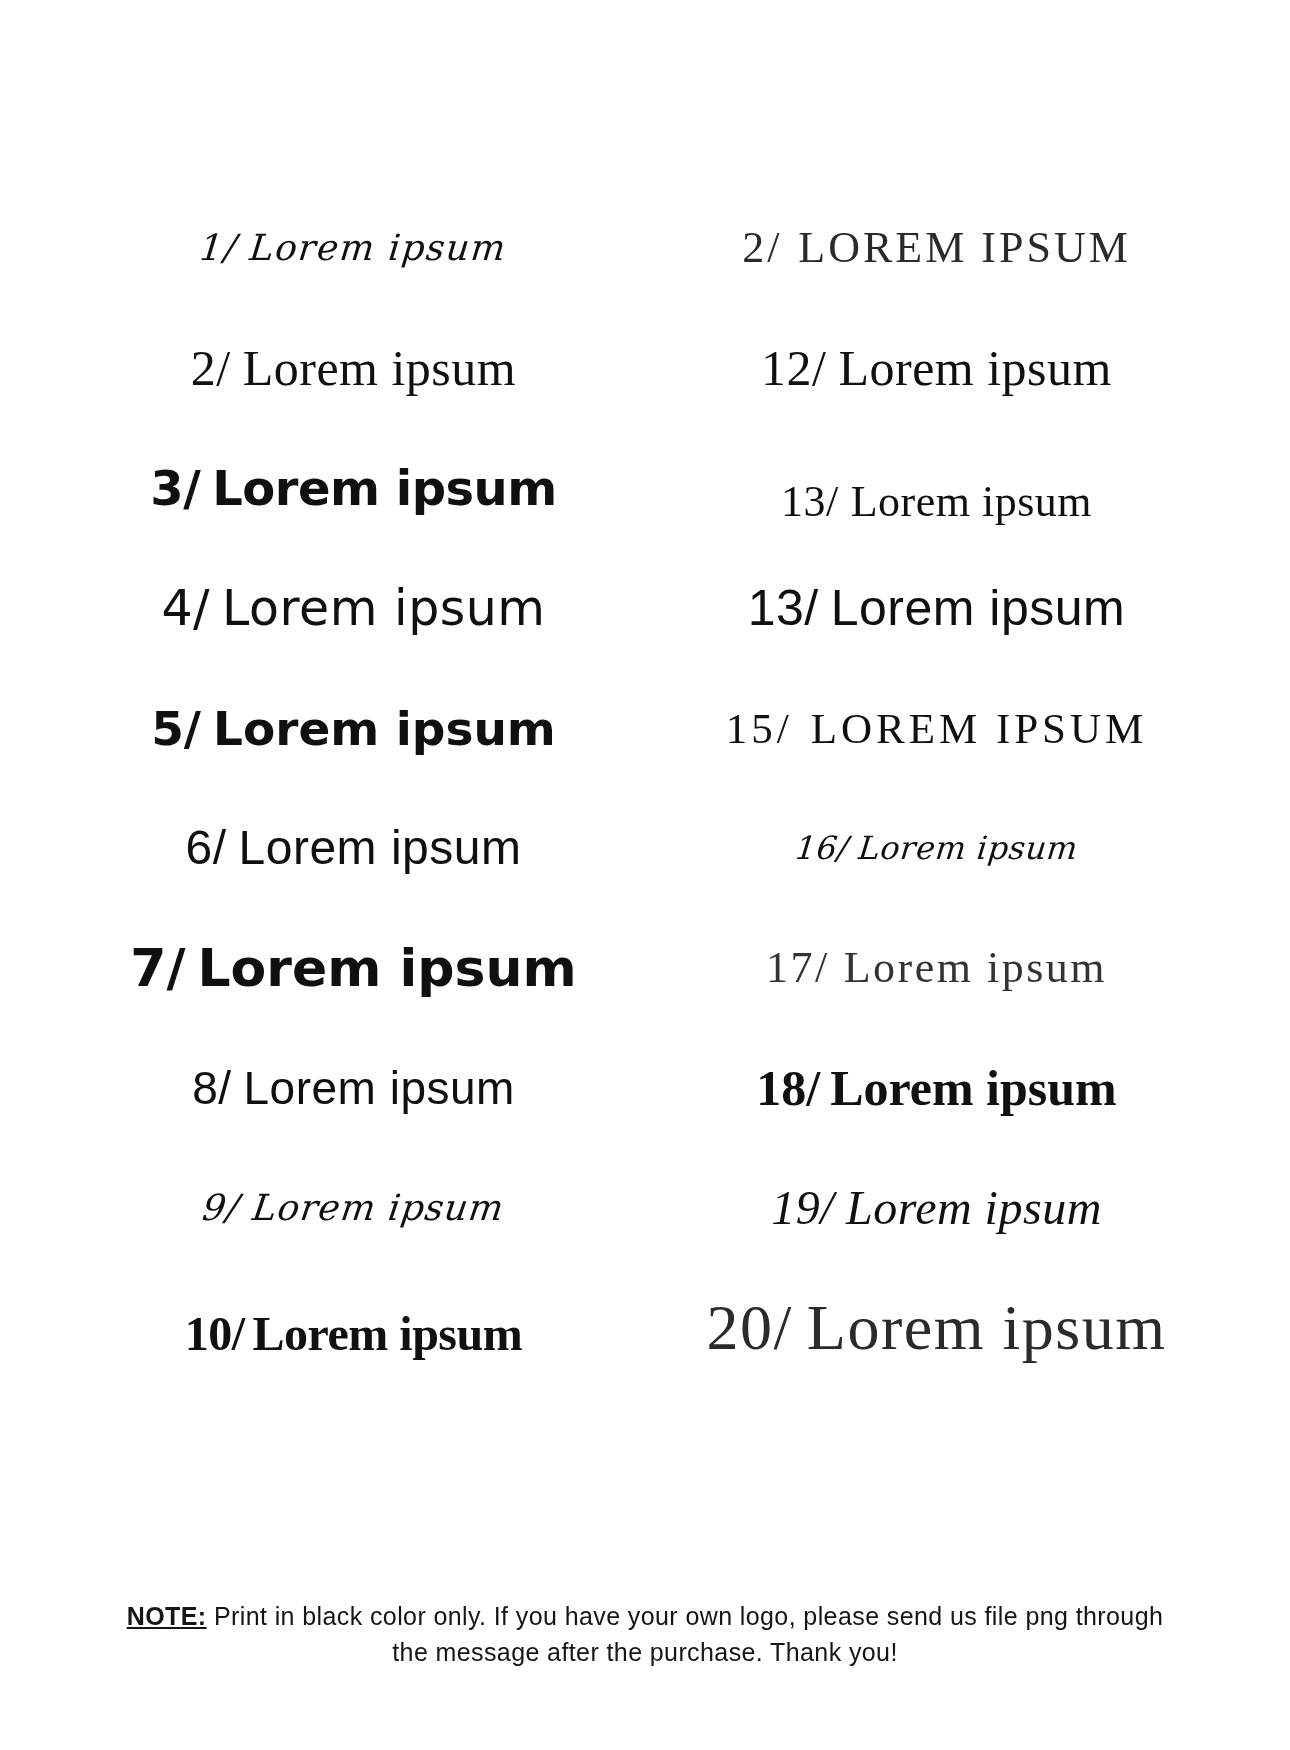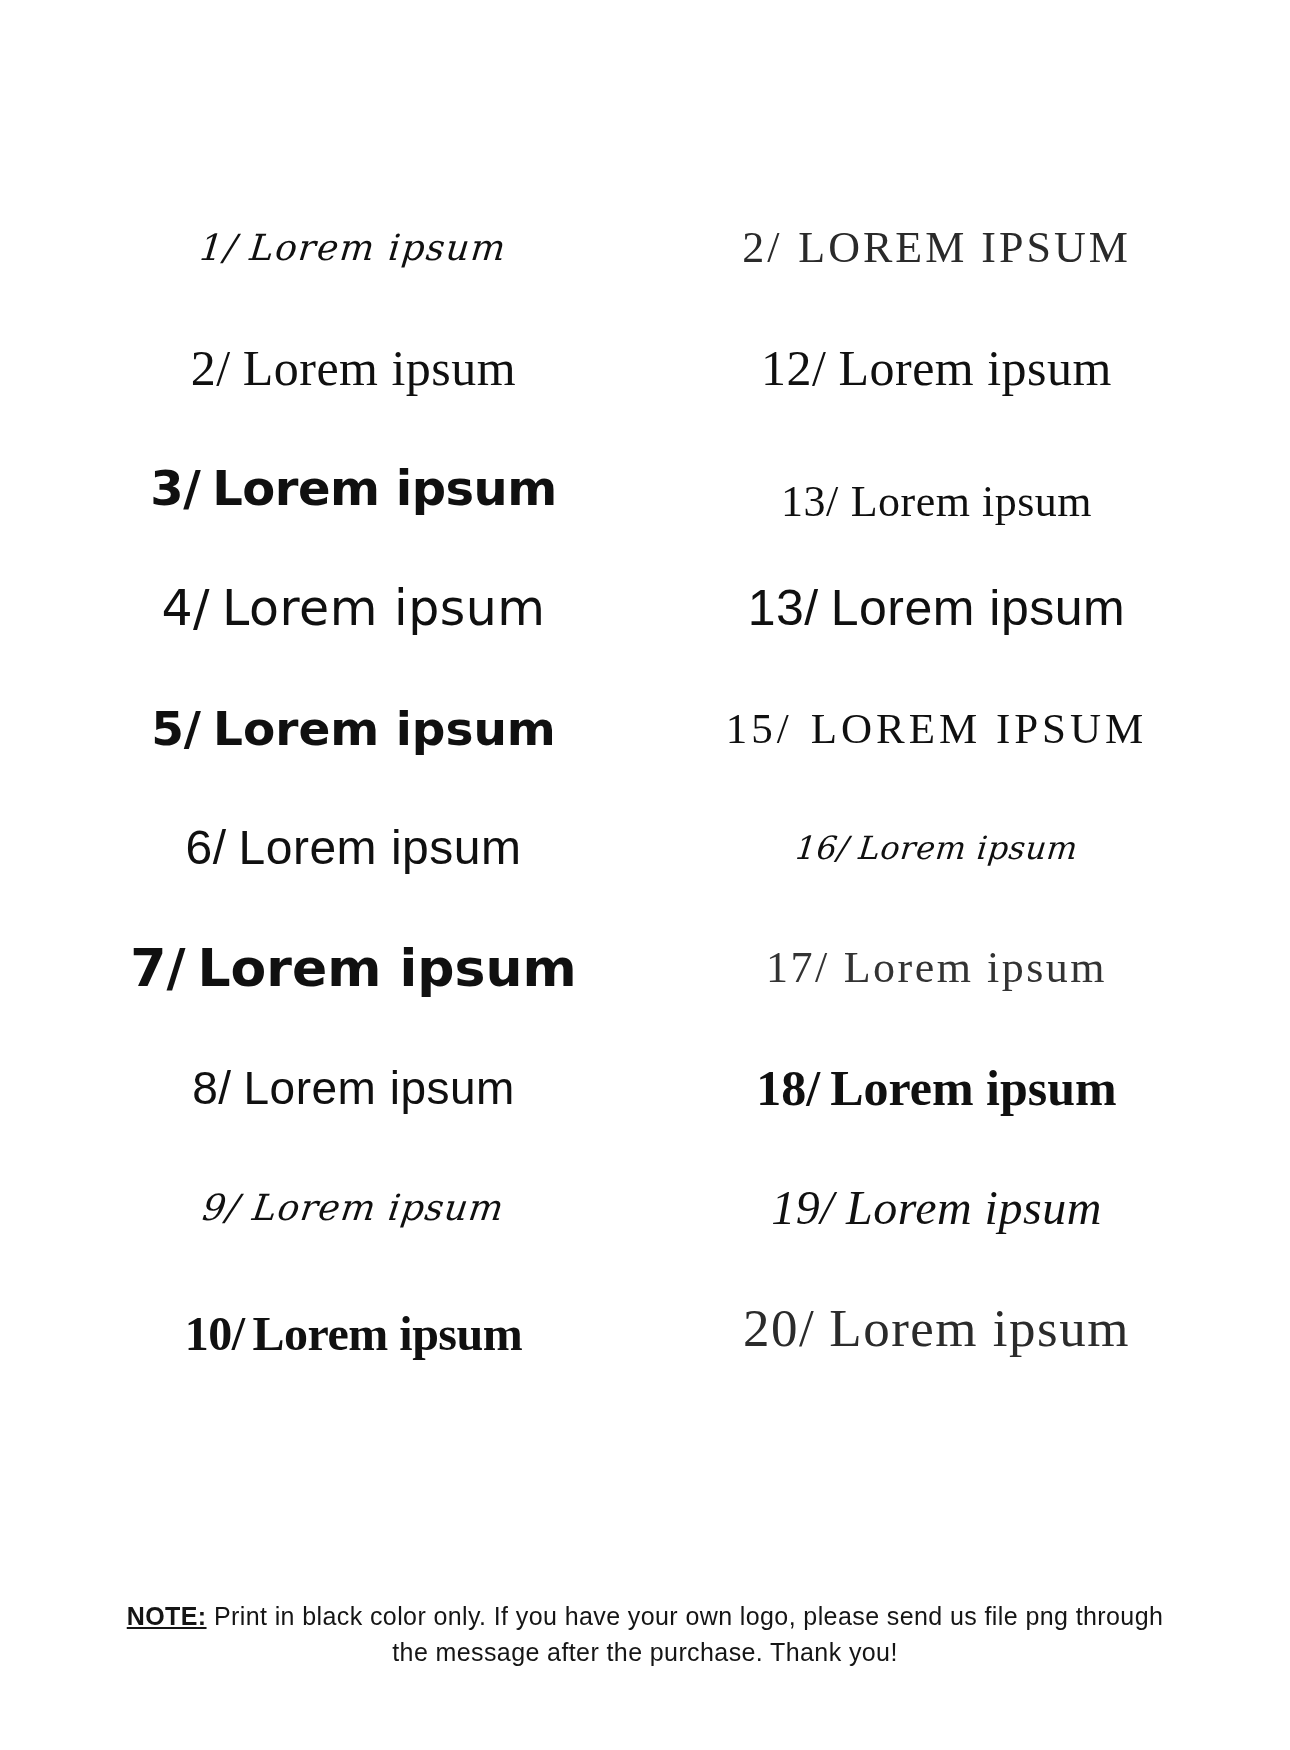--- a/index.html
+++ b/index.html
@@ -174,21 +174,21 @@
     letter-spacing: 0px;
   }
   .s19 {
     font-family: "Liberation Serif", serif;
     font-size: 48px;
     letter-spacing: 0.5px;
     font-style: italic;
   }
   .s20 {
     font-family: "Liberation Serif", serif;
-    font-size: 53px;
+    font-size: 64px;
     font-weight: 300;
     letter-spacing: 1.5px;
     color: #2b2b2b;
   }
 
   .note {
     position: absolute;
     left: 0;
     right: 0;
     bottom: 80px;

